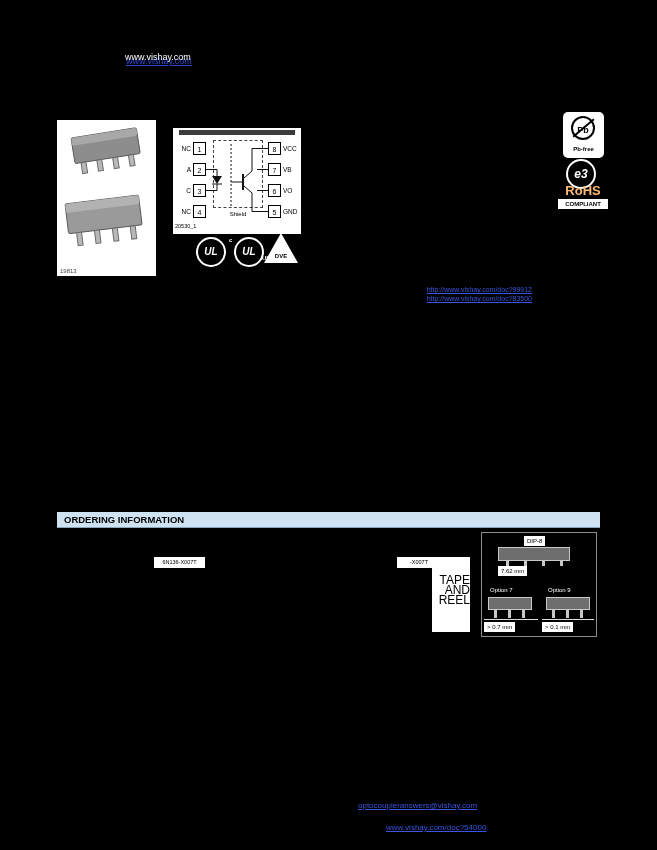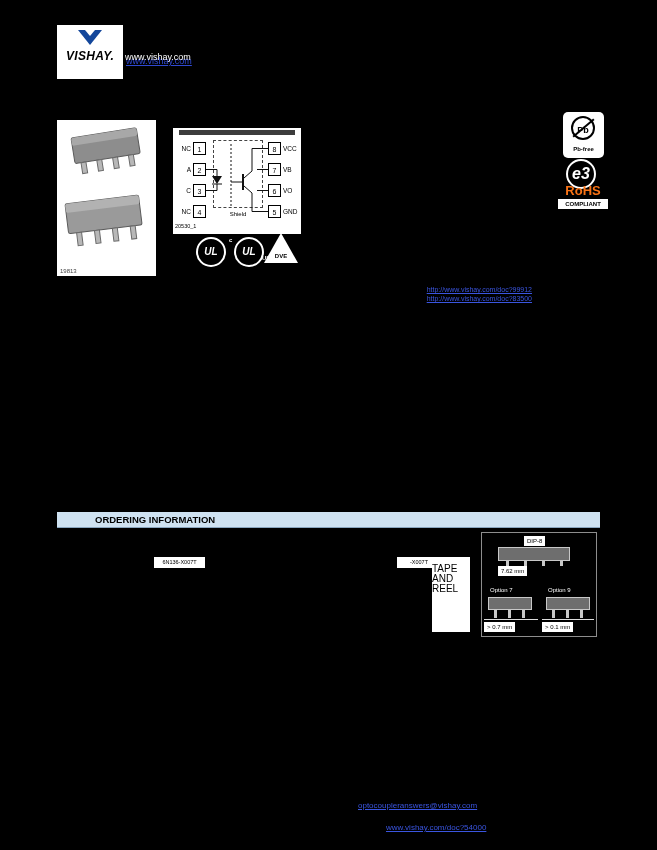--- a/index.html
+++ b/index.html
@@ -43,41 +43,41 @@
            border-left:17px solid transparent;border-right:17px solid transparent;border-bottom:30px solid #fff;}
   .dve-text{position:absolute;left:0;top:20px;width:34px;text-align:center;color:#000;font-size:6px;font-weight:bold;}
 
   
   .pb-badge{left:563px;top:112px;width:41px;height:46px;background:#fff;border-radius:5px;}
   .pb-circle{position:absolute;left:8px;top:4px;width:24px;height:24px;border:2px solid #000;border-radius:50%;
              color:#000;font-size:9px;font-weight:bold;text-align:center;line-height:24px;box-sizing:border-box;}
   .pb-slash{position:absolute;left:7px;top:15px;width:27px;height:2px;background:#000;transform:rotate(-40deg);}
   .pb-caption{position:absolute;left:0;top:34px;width:41px;text-align:center;color:#000;font-size:6px;font-weight:bold;}
   .e3-badge{left:566px;top:159px;width:26px;height:26px;border:2px solid #fff;border-radius:50%;
-            color:#fff;font-style:italic;font-weight:bold;font-size:16px;text-align:center;line-height:26px;}
-  .rohs-text{left:558px;top:183px;width:50px;text-align:center;color:#f97316;font-weight:bold;font-size:13px;}
+            color:#fff;font-style:italic;font-weight:bold;font-size:12px;text-align:center;line-height:26px;}
+  .rohs-text{left:558px;top:183px;width:50px;text-align:center;color:#fdba74;font-weight:bold;font-size:13px;}
   .rohs-compliant{left:558px;top:199px;width:50px;height:10px;background:#fff;color:#000;
                   font-size:6px;font-weight:bold;text-align:center;line-height:10px;}
 
   
   .mid-links{left:392px;top:285px;width:140px;text-align:right;font-size:7px;line-height:9px;}
   .mid-links div{color:#3a55e0;text-decoration:underline;cursor:pointer;}
   .footer-link{font-size:8px;color:#3a55e0;text-decoration:underline;cursor:pointer;}
   .footer-email{left:325px;top:801px;margin-left:33px;}
   .footer-doc{left:386px;top:823px;}
 
   
   .ordering-bar{left:57px;top:512px;width:543px;height:16px;background:#cfe2f1;
-                border-bottom:1px solid #8aa6bf;box-sizing:border-box;padding-left:31px;}
+                border-bottom:1px solid #8aa6bf;box-sizing:border-box;}
   .ordering-title{color:#000;font-weight:bold;font-size:9.5px;line-height:15px;padding-left:7px;}
   .hl-cell{background:#fff;color:#000;font-size:5.5px;text-align:center;line-height:11px;}
   .cell1{left:154px;top:557px;width:51px;height:11px;}
   .cell2{left:397px;top:557px;width:44px;height:11px;}
   .tape-reel{left:432px;top:557px;width:38px;height:75px;background:#fff;color:#000;
-             font-size:10px;line-height:10px;text-align:left;padding-top:7px;box-sizing:border-box;}
+             font-size:12px;line-height:10px;text-align:right;padding-top:18px;box-sizing:border-box;}
 
   
   .figure-box{left:481px;top:532px;width:116px;height:105px;background:#000;border:1px solid #8d8d8d;box-sizing:border-box;}
   .fig-label{position:absolute;background:#fff;color:#000;font-size:6px;line-height:8px;padding:1px 3px;}
   .fig-dip-title{left:42px;top:3px;}
   .fig-dim{left:16px;top:33px;}
   .fig-standoff-l{left:2px;top:89px;}
   .fig-standoff-r{left:60px;top:89px;}
   .fig-option{position:absolute;color:#fff;font-size:6px;}
   .fig-opt-l{left:8px;top:54px;}
@@ -87,27 +87,20 @@
   .fig-pkg-l{left:6px;top:64px;width:44px;height:13px;}
   .fig-pkg-r{left:64px;top:64px;width:44px;height:13px;}
   .fig-leg{position:absolute;width:3px;height:5px;background:#c8c8c8;}
   .fig-seat{position:absolute;top:86px;height:1px;background:#ddd;}
 </style>
 </head>
 <body>
 
 <div class="page">
 
-  <div class="abs logo-box">
-    <svg class="logo-tri" width="24" height="16" viewBox="0 0 24 16">
-      <path d="M0,0 H24 L12,15 Z" fill="#13469b"></path>
-      <path d="M7,0 H17 L12,6 Z" fill="#ffffff"></path>
-    </svg>
-    <div class="brand">VISHAY.</div>
-  </div>
 
   <div class="abs site-wrap">
     <span class="site-blue">www.vishay.com</span>
     <span class="site-white">www.vishay.com</span>
   </div>
 
   <div class="abs photo-box">
     <svg width="99" height="150">
       <g transform="translate(14,18) rotate(-9)">
         <rect x="0" y="0" width="66" height="26" rx="2" fill="#8d8d8d" stroke="#5a5a5a"></rect>

